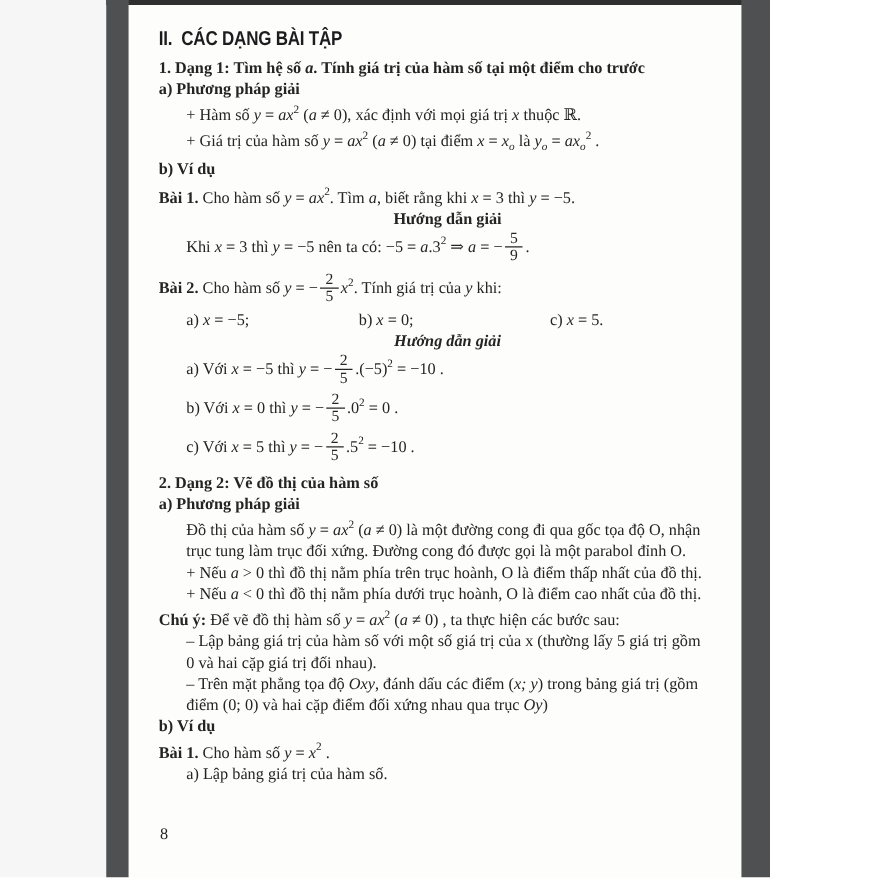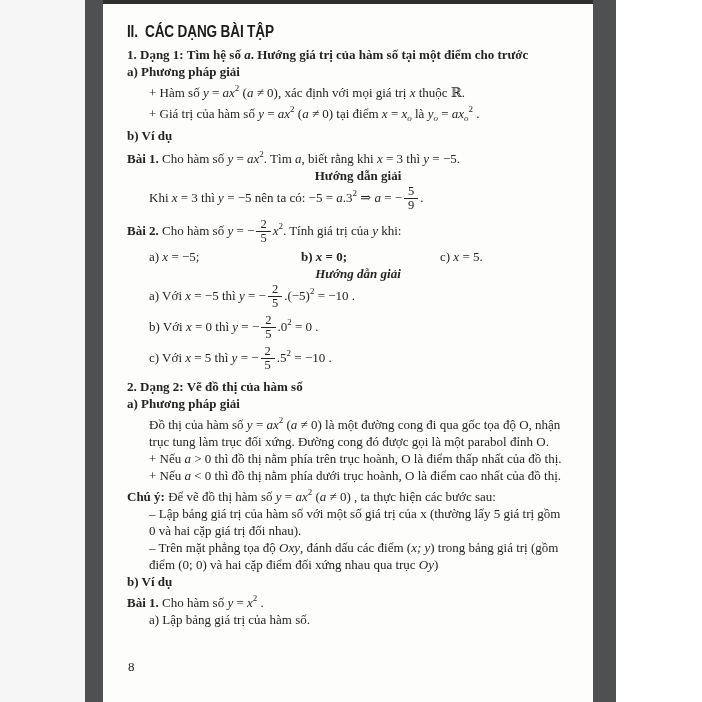--- a/index.html
+++ b/index.html
@@ -34,35 +34,35 @@
   .s-i  { font-style:italic; }
   .s-bi { font-weight:700; font-style:italic; }
   .s-m  { font-style:italic; }
   .s-sup{ font-size:9px; vertical-align:6px; }
   .s-sub{ font-size:9px; vertical-align:-3px; font-style:italic; }
   .frac { display:inline-block; vertical-align:middle; text-align:center; margin:1px 2px 3px; }
   .frac .fn, .frac .fd { display:block; font-size:12.5px; line-height:13px; padding:0 4px; font-style:normal; }
   .frac .fd { border-top:1px solid var(--ink,#242424); }
   .cols { position:relative; height:17px; margin-left:22px; }
   .col  { position:absolute; top:0; white-space:pre; }
-  .col.c0 { left:0; } .col.c1 { left:152px;font-weight:bold; } .col.c2 { left:291px; }
+  .col.c0 { left:0; } .col.c1 { left:138px; } .col.c2 { left:291px; }
   .pageno { position:absolute; left:25px; top:655px; font-size:13px; }
 </style>
 </head>
 <body>
 
 <div class="outer-left"></div>
 <div class="edge-top"></div>
 <div class="edge-left"></div>
 <div class="edge-right"></div>
 
 <div class="page">
   <div class="content" id="content">
       <div class="line h1"><span class="s-h">II.  CÁC DẠNG BÀI TẬP</span></div>
-      <div class="line"><span class="s-b">1. Dạng 1: Tìm hệ số </span><span class="s-bi">a</span><span class="s-b">. Hướng giá trị của hàm số tại một điểm cho trước</span></div>
+      <div class="line"><span class="s-b">1. Dạng 1: Tìm hệ số </span><span class="s-bi">a</span><span class="s-b">. Tính giá trị của hàm số tại một điểm cho trước</span></div>
       <div class="line"><span class="s-b">a) Phương pháp giải</span></div>
       <div class="line ind"><span class="s-r">+ Hàm số </span><span class="s-m">y</span><span class="s-r"> = </span><span class="s-m">ax</span><span class="s-sup">2</span><span class="s-r"> (</span><span class="s-m">a</span><span class="s-r"> ≠ 0), xác định với mọi giá trị </span><span class="s-m">x</span><span class="s-r"> thuộc ℝ.</span></div>
       <div class="line ind"><span class="s-r">+ Giá trị của hàm số </span><span class="s-m">y</span><span class="s-r"> = </span><span class="s-m">ax</span><span class="s-sup">2</span><span class="s-r"> (</span><span class="s-m">a</span><span class="s-r"> ≠ 0) tại điểm </span><span class="s-m">x</span><span class="s-r"> = </span><span class="s-m">x</span><span class="s-sub">o</span><span class="s-r"> là </span><span class="s-m">y</span><span class="s-sub">o</span><span class="s-r"> = </span><span class="s-m">ax</span><span class="s-sub">o</span><span class="s-sup">2</span><span class="s-r"> .</span></div>
       <div class="line"><span class="s-b">b) Ví dụ</span></div>
       <div class="line mt2"><span class="s-b">Bài 1.</span><span class="s-r"> Cho hàm số </span><span class="s-m">y</span><span class="s-r"> = </span><span class="s-m">ax</span><span class="s-sup">2</span><span class="s-r">. Tìm </span><span class="s-m">a</span><span class="s-r">, biết rằng khi </span><span class="s-m">x</span><span class="s-r"> = 3 thì </span><span class="s-m">y</span><span class="s-r"> = −5.</span></div>
       <div class="line c"><span class="s-b">Hướng dẫn giải</span></div>
       <div class="line ind"><span class="s-r">Khi </span><span class="s-m">x</span><span class="s-r"> = 3 thì </span><span class="s-m">y</span><span class="s-r"> = −5 nên ta có: −5 = </span><span class="s-m">a</span><span class="s-r">.3</span><span class="s-sup">2</span><span class="s-r"> ⇒ </span><span class="s-m">a</span><span class="s-r"> = −</span><span class="frac"><span class="fn">5</span><span class="fd">9</span></span><span class="s-r">.</span></div>
       <div class="line mt2"><span class="s-b">Bài 2.</span><span class="s-r"> Cho hàm số </span><span class="s-m">y</span><span class="s-r"> = −</span><span class="frac"><span class="fn">2</span><span class="fd">5</span></span><span class="s-m">x</span><span class="s-sup">2</span><span class="s-r">. Tính giá trị của </span><span class="s-m">y</span><span class="s-r"> khi:</span></div>
       <div class="line cols"><span class="col c0"><span class="s-r">a) </span><span class="s-m">x</span><span class="s-r"> = −5;</span></span><span class="col c1"><span class="s-r">b) </span><span class="s-m">x</span><span class="s-r"> = 0;</span></span><span class="col c2"><span class="s-r">c) </span><span class="s-m">x</span><span class="s-r"> = 5.</span></span></div>
       <div class="line c"><span class="s-bi">Hướng dẫn giải</span></div>

